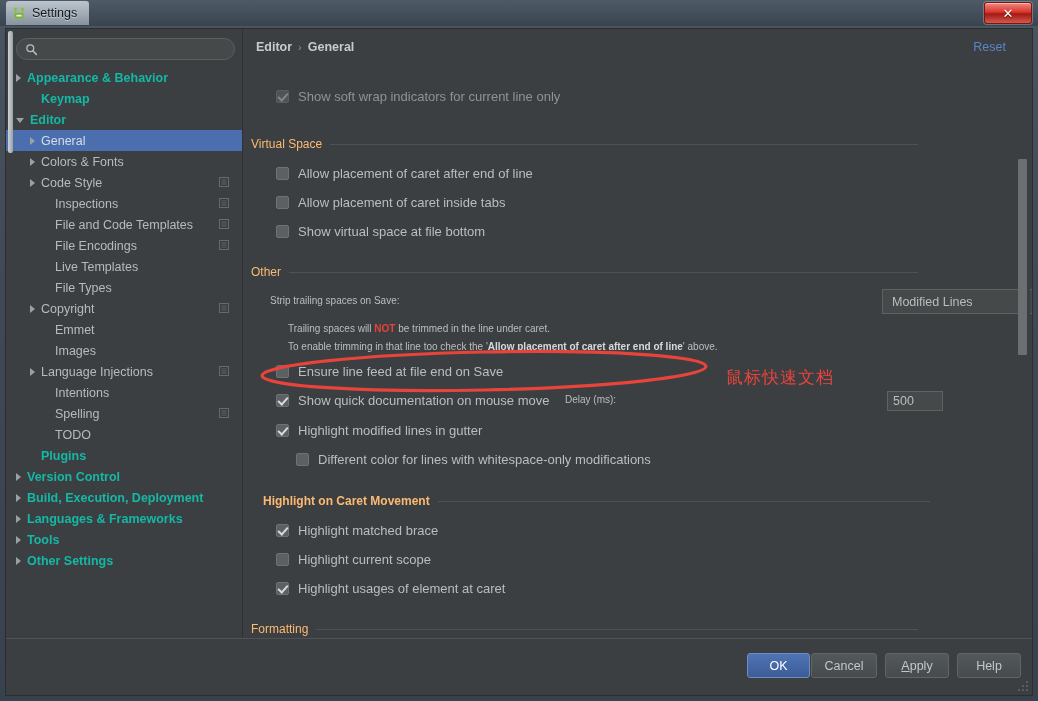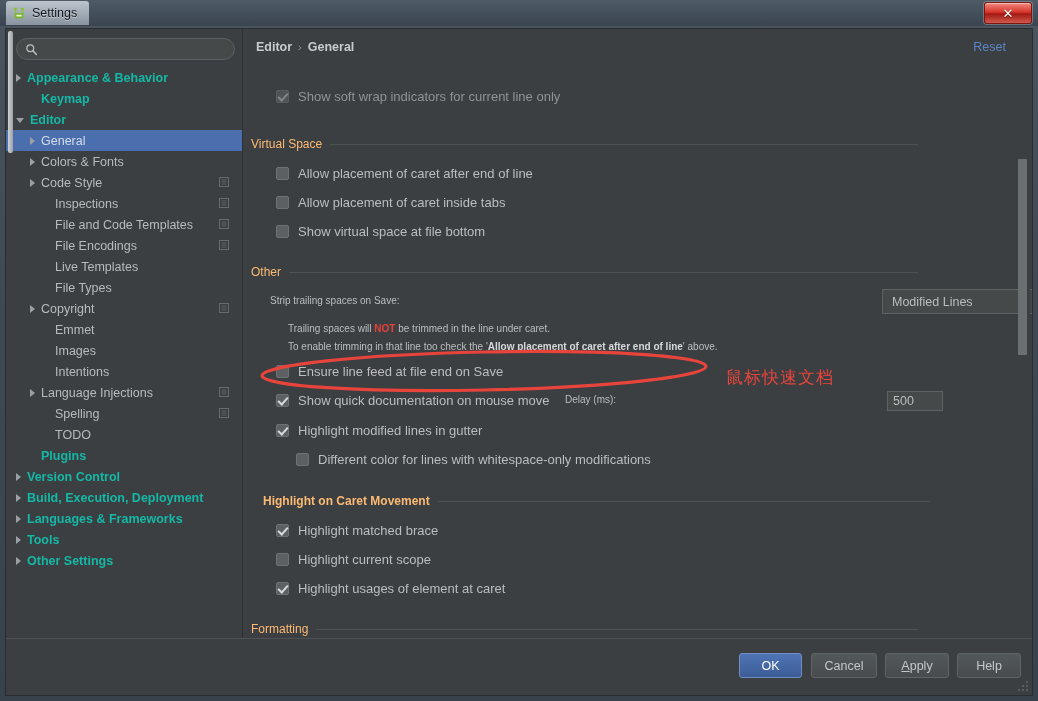--- a/index.html
+++ b/index.html
@@ -295,20 +295,21 @@
     font-size: 12.5px;
     font-family: "Liberation Sans", sans-serif;
     display: flex; align-items: center; justify-content: center;
     cursor: pointer;
     box-sizing: border-box;
   }
   .btn.primary {
     background: linear-gradient(180deg,#4f74b5 0%,#3c5c96 100%);
     border: 1px solid #6f8dc2;
     color: #ffffff;
+    margin-left: 8px;
   }
   .btn .mn { text-decoration: underline; }
   #btn-ok     { left: 733px; width: 63px; }
   #btn-cancel { left: 805px; width: 66px; }
   #btn-apply  { left: 879px; width: 64px; }
   #btn-help   { left: 951px; width: 64px; }
   #resize-grip {
     position: absolute; right: 3px; bottom: 3px;
     width: 12px; height: 12px; opacity: .5;
   }
@@ -428,33 +429,33 @@
               </svg>
             </div>
             <div class="tree-row" style="padding-left: 38px;">
               <span class="arrow hidden"></span>
               <span>Emmet</span>
             </div>
             <div class="tree-row" style="padding-left: 38px;">
               <span class="arrow hidden"></span>
               <span>Images</span>
             </div>
-            <div class="tree-row" style="padding-left: 38px;">
-              <span class="arrow hidden"></span>
-              <span>Intentions</span>
-            </div>
             <div class="tree-row" style="padding-left: 24px;">
               <span class="arrow"></span>
               <span>Language Injections</span>
               <svg class="side-icon" viewBox="0 0 12 12">
                 <rect x="1.5" y="1.5" width="9" height="9" fill="none" stroke="#9ba0a3" stroke-width="1"></rect>
                 <line x1="3.5" y1="4" x2="8.5" y2="4" stroke="#9ba0a3" stroke-width="0.8"></line>
                 <line x1="3.5" y1="6" x2="8.5" y2="6" stroke="#9ba0a3" stroke-width="0.8"></line>
                 <line x1="3.5" y1="8" x2="8.5" y2="8" stroke="#9ba0a3" stroke-width="0.8"></line>
               </svg>
+            </div>
+            <div class="tree-row" style="padding-left: 38px;">
+              <span class="arrow hidden"></span>
+              <span>Intentions</span>
             </div>
             <div class="tree-row" style="padding-left: 38px;">
               <span class="arrow hidden"></span>
               <span>Spelling</span>
               <svg class="side-icon" viewBox="0 0 12 12">
                 <rect x="1.5" y="1.5" width="9" height="9" fill="none" stroke="#9ba0a3" stroke-width="1"></rect>
                 <line x1="3.5" y1="4" x2="8.5" y2="4" stroke="#9ba0a3" stroke-width="0.8"></line>
                 <line x1="3.5" y1="6" x2="8.5" y2="6" stroke="#9ba0a3" stroke-width="0.8"></line>
                 <line x1="3.5" y1="8" x2="8.5" y2="8" stroke="#9ba0a3" stroke-width="0.8"></line>
               </svg>

